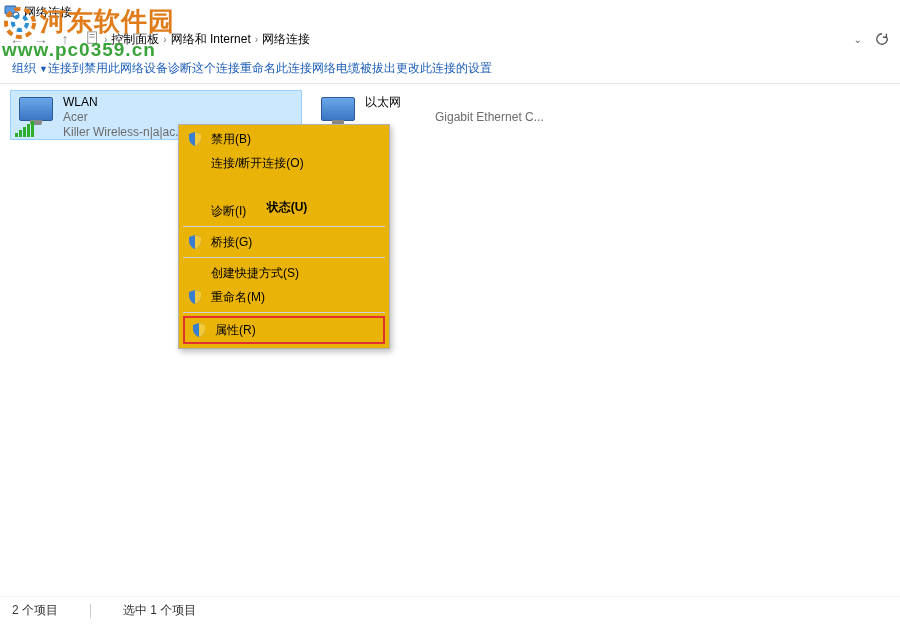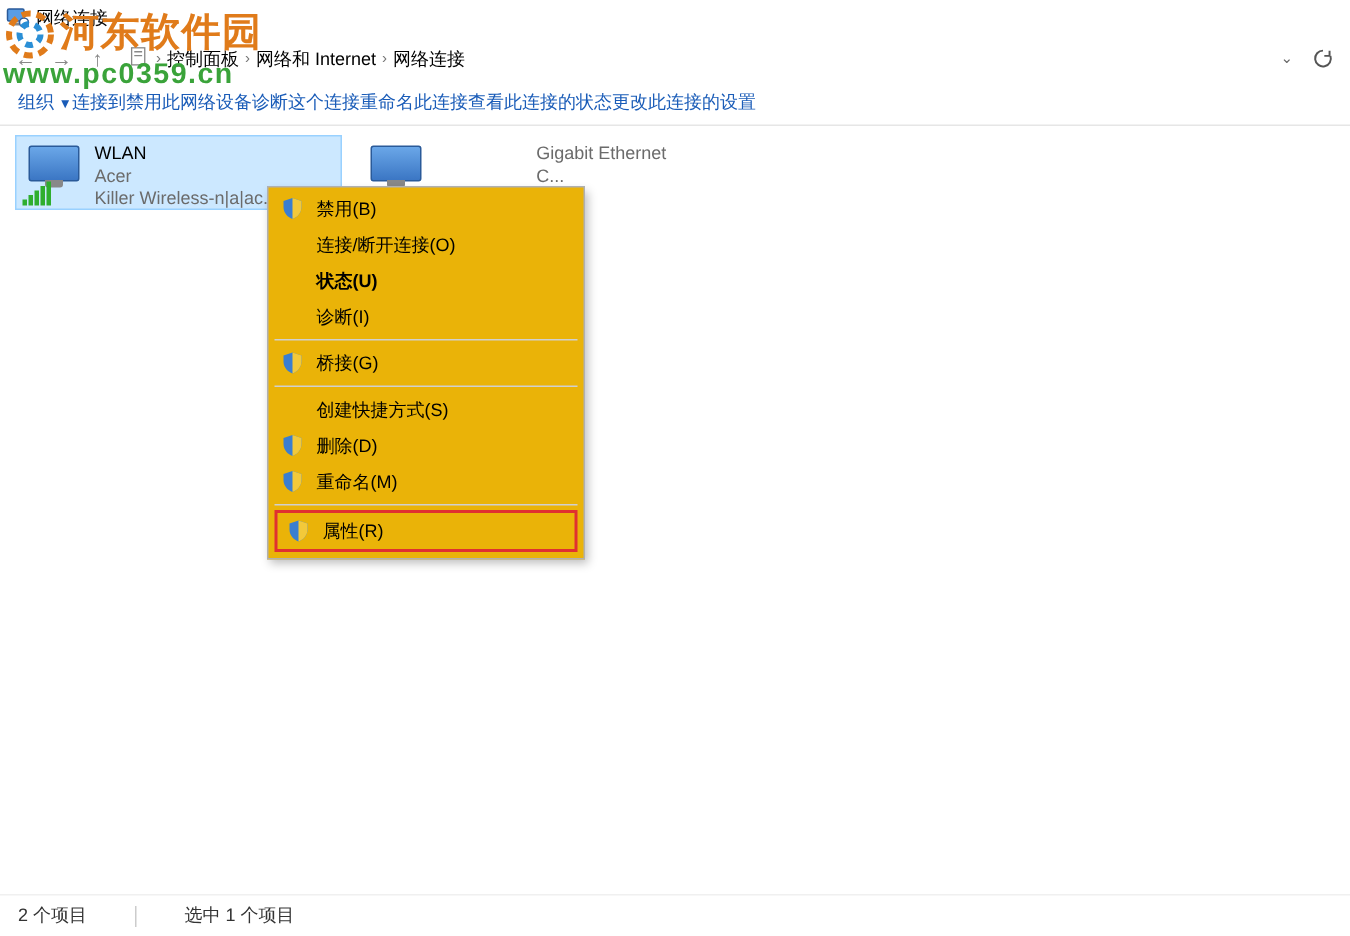--- a/index.html
+++ b/index.html
@@ -16,36 +16,36 @@
   .sep { color: #777; font-size: 10px; }
   .drop { color: #666; font-size: 10px; padding: 0 2px; }
   .refresh { width: 24px; height: 24px; display: flex; align-items: center; justify-content: center; color: #555; }
 
   .cmdbar { height: 30px; border-bottom: 1px solid #e6e6e6; display: flex; align-items: center; padding-left: 12px; color: #1a5cb8; }
   .cmd { color: #1a5cb8; cursor: default; display:flex; align-items:center; gap:3px;}
   .cmd-drop { font-size: 9px; color:#1a5cb8;}
 
   .content { position: relative; height: 510px; padding: 6px 10px; }
   .items { display: flex; gap: 10px; }
-  .net-item { width: 218px; height: 50px; display: flex; align-items: flex-start; padding: 4px; gap: 6px; border: 1px solid transparent; }
+  .net-item { width: 292px; height: 50px; display: flex; align-items: flex-start; padding: 4px; gap: 6px; border: 1px solid transparent; }
   .net-item.selected { background: #cce8ff; border: 1px solid #99d1ff; }
   .net-icon { width: 42px; height: 42px; position: relative; }
   .monitor { width: 34px; height: 24px; background: linear-gradient(#6aa7e8,#3b76c4); border: 1px solid #2a5a99; border-radius: 2px; position: absolute; top: 2px; left: 4px; }
   .monitor::after { content:""; position:absolute; bottom:-5px; left:10px; width:12px; height:5px; background:#888; border-radius:0 0 2px 2px;}
   .signal { position: absolute; bottom: 0; left: 0; display:flex; align-items:flex-end; gap:1px;}
   .bar { width:3px; background:#2eae2e;}
   .b1{height:4px}.b2{height:7px}.b3{height:10px}.b4{height:13px}.b5{height:16px}
   .plug { position:absolute; bottom:-2px; right:-2px; width:14px; height:14px;}
   .net-text { line-height: 15px; }
   .net-name { color: #000; }
   .net-sub { color: #6b6b6b; }
 
   .context-menu { position: absolute; top: 40px; left: 178px; width: 212px; background: #eab308; border: 1px solid #b0b0b0; box-shadow: 2px 3px 6px rgba(0,0,0,0.25); padding: 2px; }
   .menu-item { height: 24px; display: flex; align-items: center; padding-left: 6px; gap: 8px; }
-  .menu-item.bold { font-weight: bold; }
+  .menu-item.bold { font-weight: bold; flex-direction: column; }
   .menu-icon { width: 16px; height: 16px; flex-shrink:0;}
   .menu-sep { height: 1px; background: #d0d0d0; margin: 3px 2px; }
   .menu-highlight { border: 2px solid #e03030; margin: 2px; }
   .menu-highlight .menu-item { margin:0; }
 
   .statusbar { position: absolute; bottom: 0; left: 0; right: 0; height: 28px; display: flex; align-items: center; padding-left: 12px; gap: 32px; color: #333; border-top:1px solid #f0f0f0;}
   .stat-sep { width:1px; height:14px; background:#ccc;}
 
   .watermark { position: absolute; top: 4px; left: 2px; pointer-events: none; }
   .wm-top { font-size: 26px; font-weight: bold; color: #e07b1a; letter-spacing:1px;}
@@ -98,21 +98,21 @@
 
 <div class="cmdbar">
   <span class="cmd">
       <span>组织</span>
       <span class="cmd-drop">▼</span>
     </span>
   <span class="cmd">连接到</span>
   <span class="cmd">禁用此网络设备</span>
   <span class="cmd">诊断这个连接</span>
   <span class="cmd">重命名此连接</span>
-  <span class="cmd">查看此连接的状态</span>
+  <span class="cmd">网络电缆被拔出</span>
   <span class="cmd">更改此连接的设置</span>
 </div>
 
 <div class="content">
   <div class="items">
 
     <div class="net-item selected">
       <div class="net-icon">
         <div class="monitor"></div>
         <div class="signal">
@@ -132,20 +132,21 @@
 
     <div class="net-item">
       <div class="net-icon">
         <div class="monitor"></div>
         <svg class="plug" viewBox="0 0 16 16">
             <circle cx="8" cy="8" r="7" fill="#fff" stroke="#c33"></circle>
             <line x1="4" y1="4" x2="12" y2="12" stroke="#c33" stroke-width="2"></line>
           </svg>
       </div>
       <div class="net-text">
+        <div class="net-name">以太网</div>
         <div class="net-sub" style="padding-left:70px;">Gigabit Ethernet C...</div>
       </div>
     </div>
   </div>
 
   <div class="context-menu">
     <div class="menu-item">
       <span class="menu-icon"><svg viewBox="0 0 16 16">
             <path d="M8 1l6 2v4c0 4-3 7-6 8-3-1-6-4-6-8V3z" fill="#3a7ed0"></path>
             <path d="M8 1l6 2v4c0 4-3 7-6 8V1z" fill="#f3c93a"></path>
@@ -169,27 +170,20 @@
       <span class="menu-icon"><svg viewBox="0 0 16 16">
             <path d="M8 1l6 2v4c0 4-3 7-6 8-3-1-6-4-6-8V3z" fill="#3a7ed0"></path>
             <path d="M8 1l6 2v4c0 4-3 7-6 8V1z" fill="#f3c93a"></path>
           </svg></span>
       <span>桥接(G)</span>
     </div>
     <div class="menu-sep"></div>
     <div class="menu-item">
       <span class="menu-icon"></span>
       <span>创建快捷方式(S)</span>
-    </div>
-    <div class="menu-item">
-      <span class="menu-icon"><svg viewBox="0 0 16 16">
-            <path d="M8 1l6 2v4c0 4-3 7-6 8-3-1-6-4-6-8V3z" fill="#3a7ed0"></path>
-            <path d="M8 1l6 2v4c0 4-3 7-6 8V1z" fill="#f3c93a"></path>
-          </svg></span>
-      <span>删除(D)</span>
     </div>
     <div class="menu-item">
       <span class="menu-icon"><svg viewBox="0 0 16 16">
             <path d="M8 1l6 2v4c0 4-3 7-6 8-3-1-6-4-6-8V3z" fill="#3a7ed0"></path>
             <path d="M8 1l6 2v4c0 4-3 7-6 8V1z" fill="#f3c93a"></path>
           </svg></span>
       <span>重命名(M)</span>
     </div>
     <div class="menu-sep"></div>
     <div class="menu-highlight">

